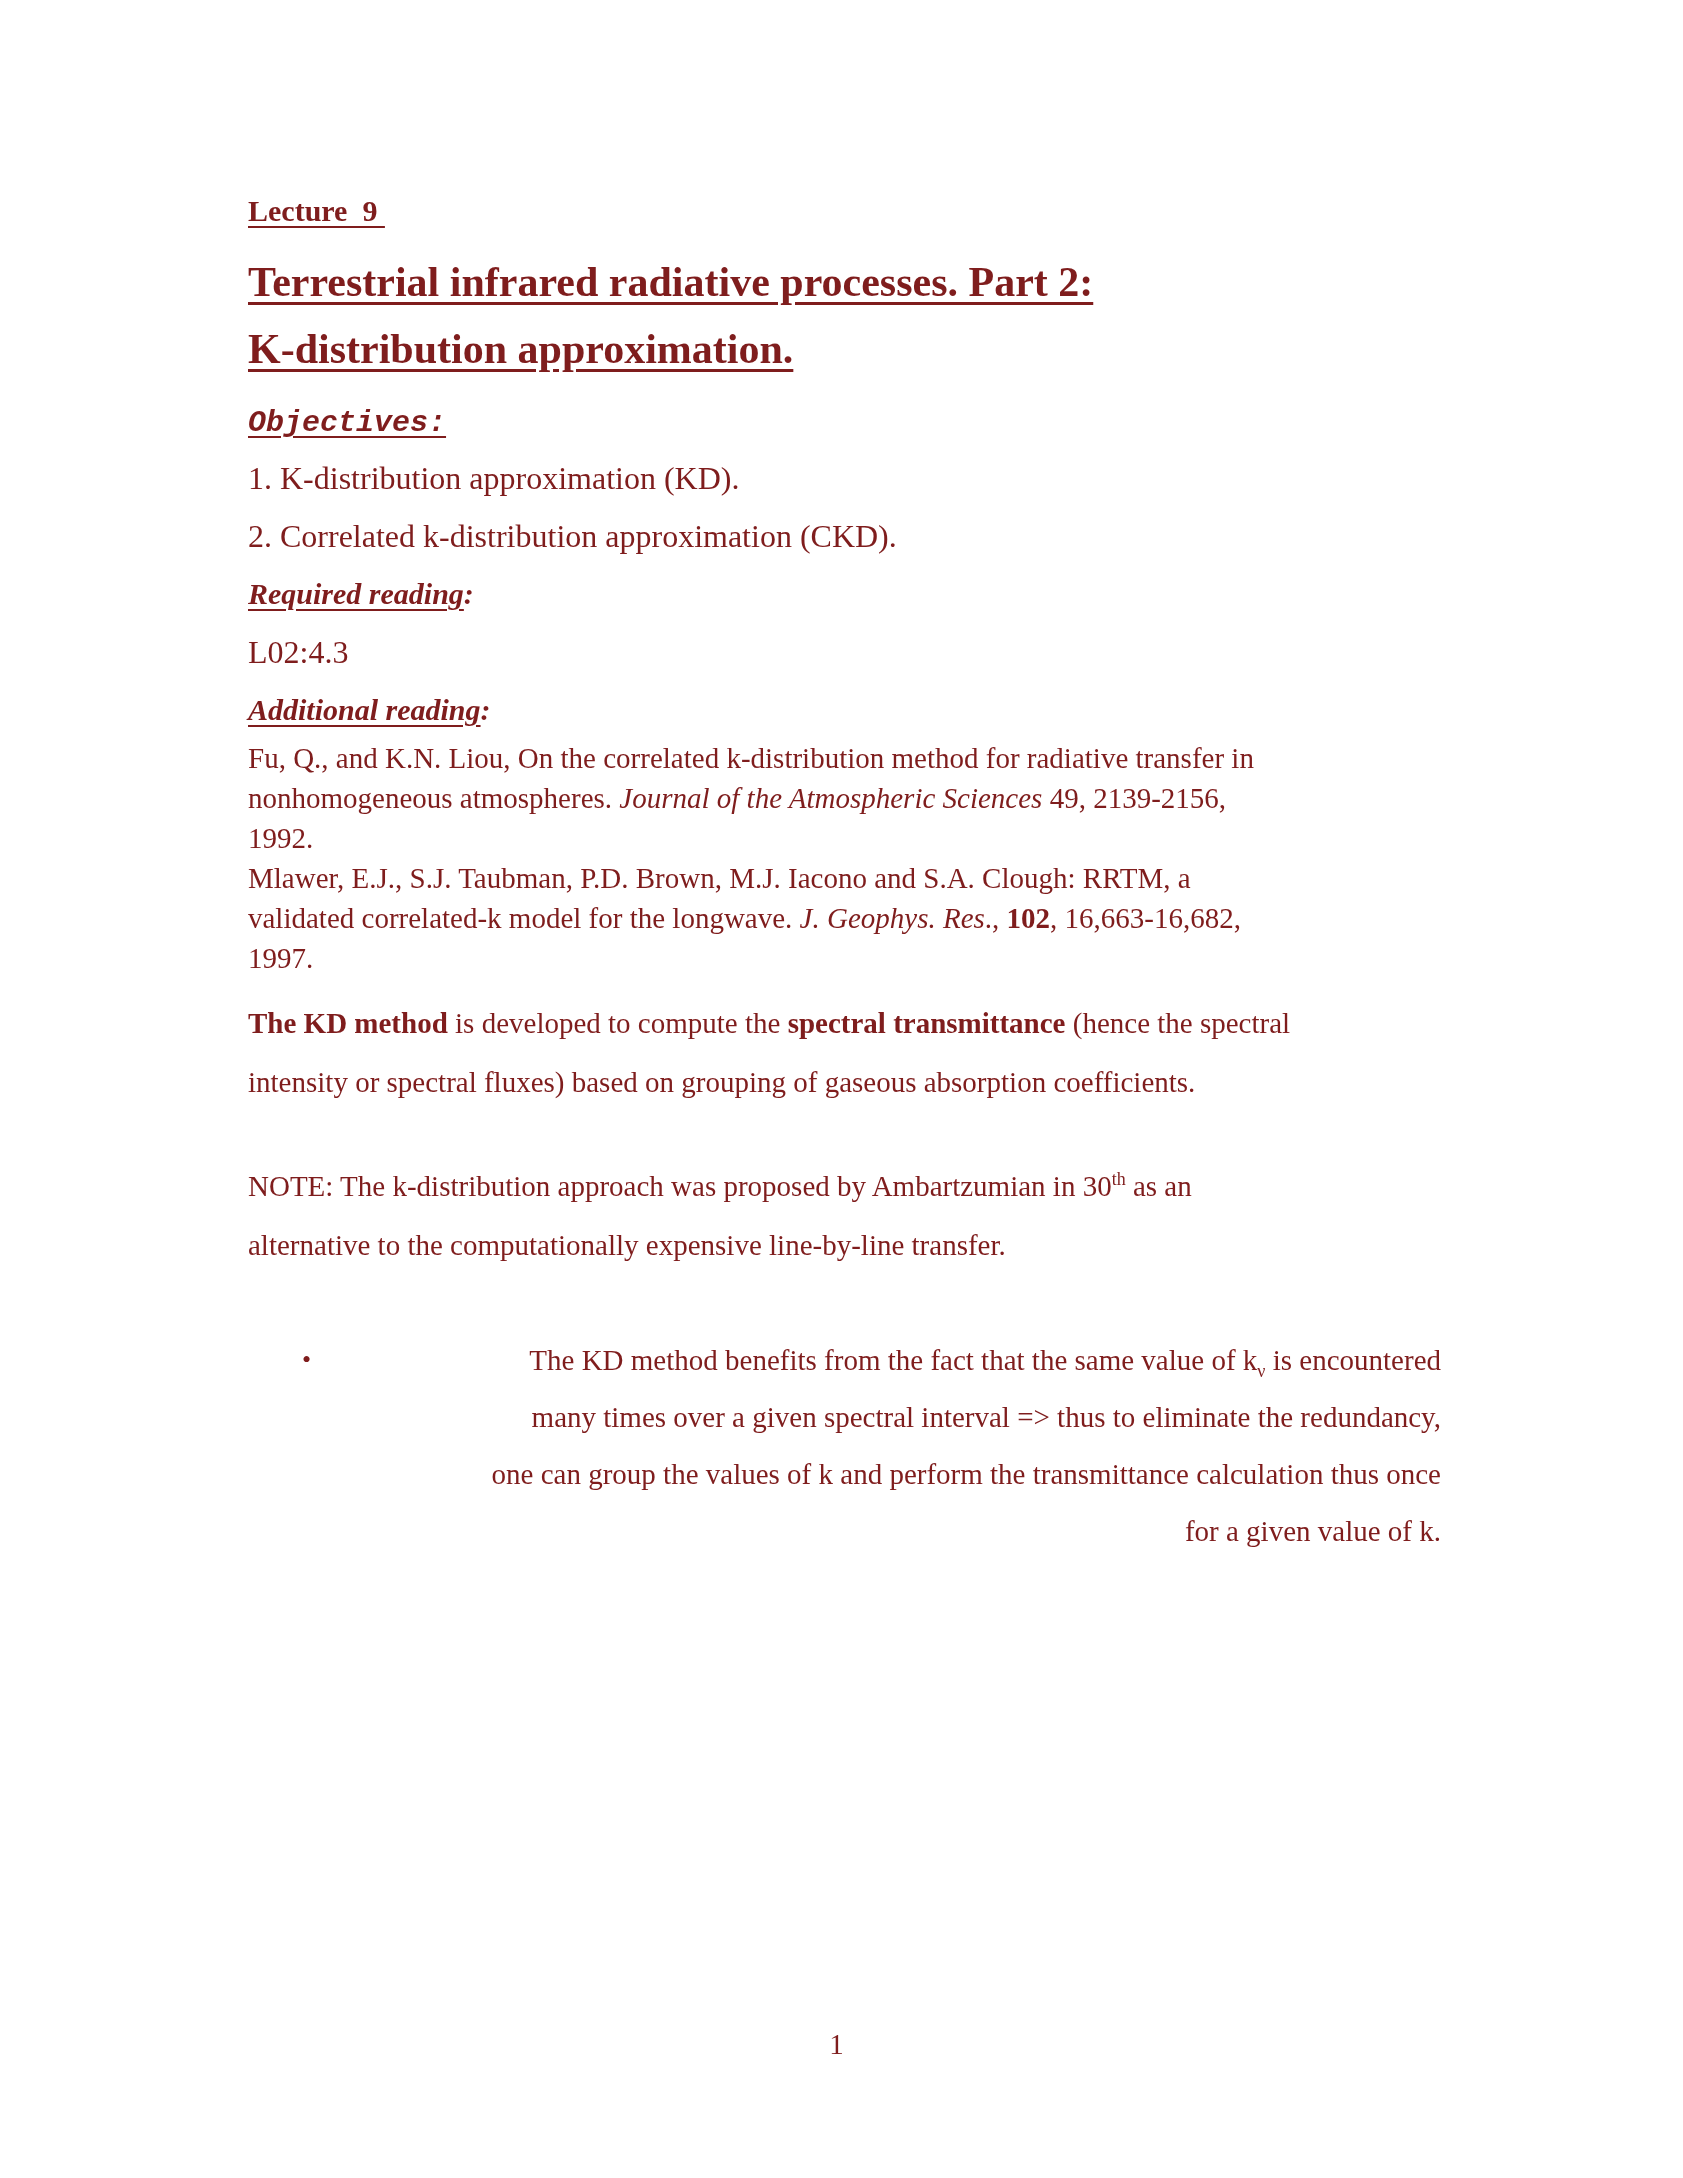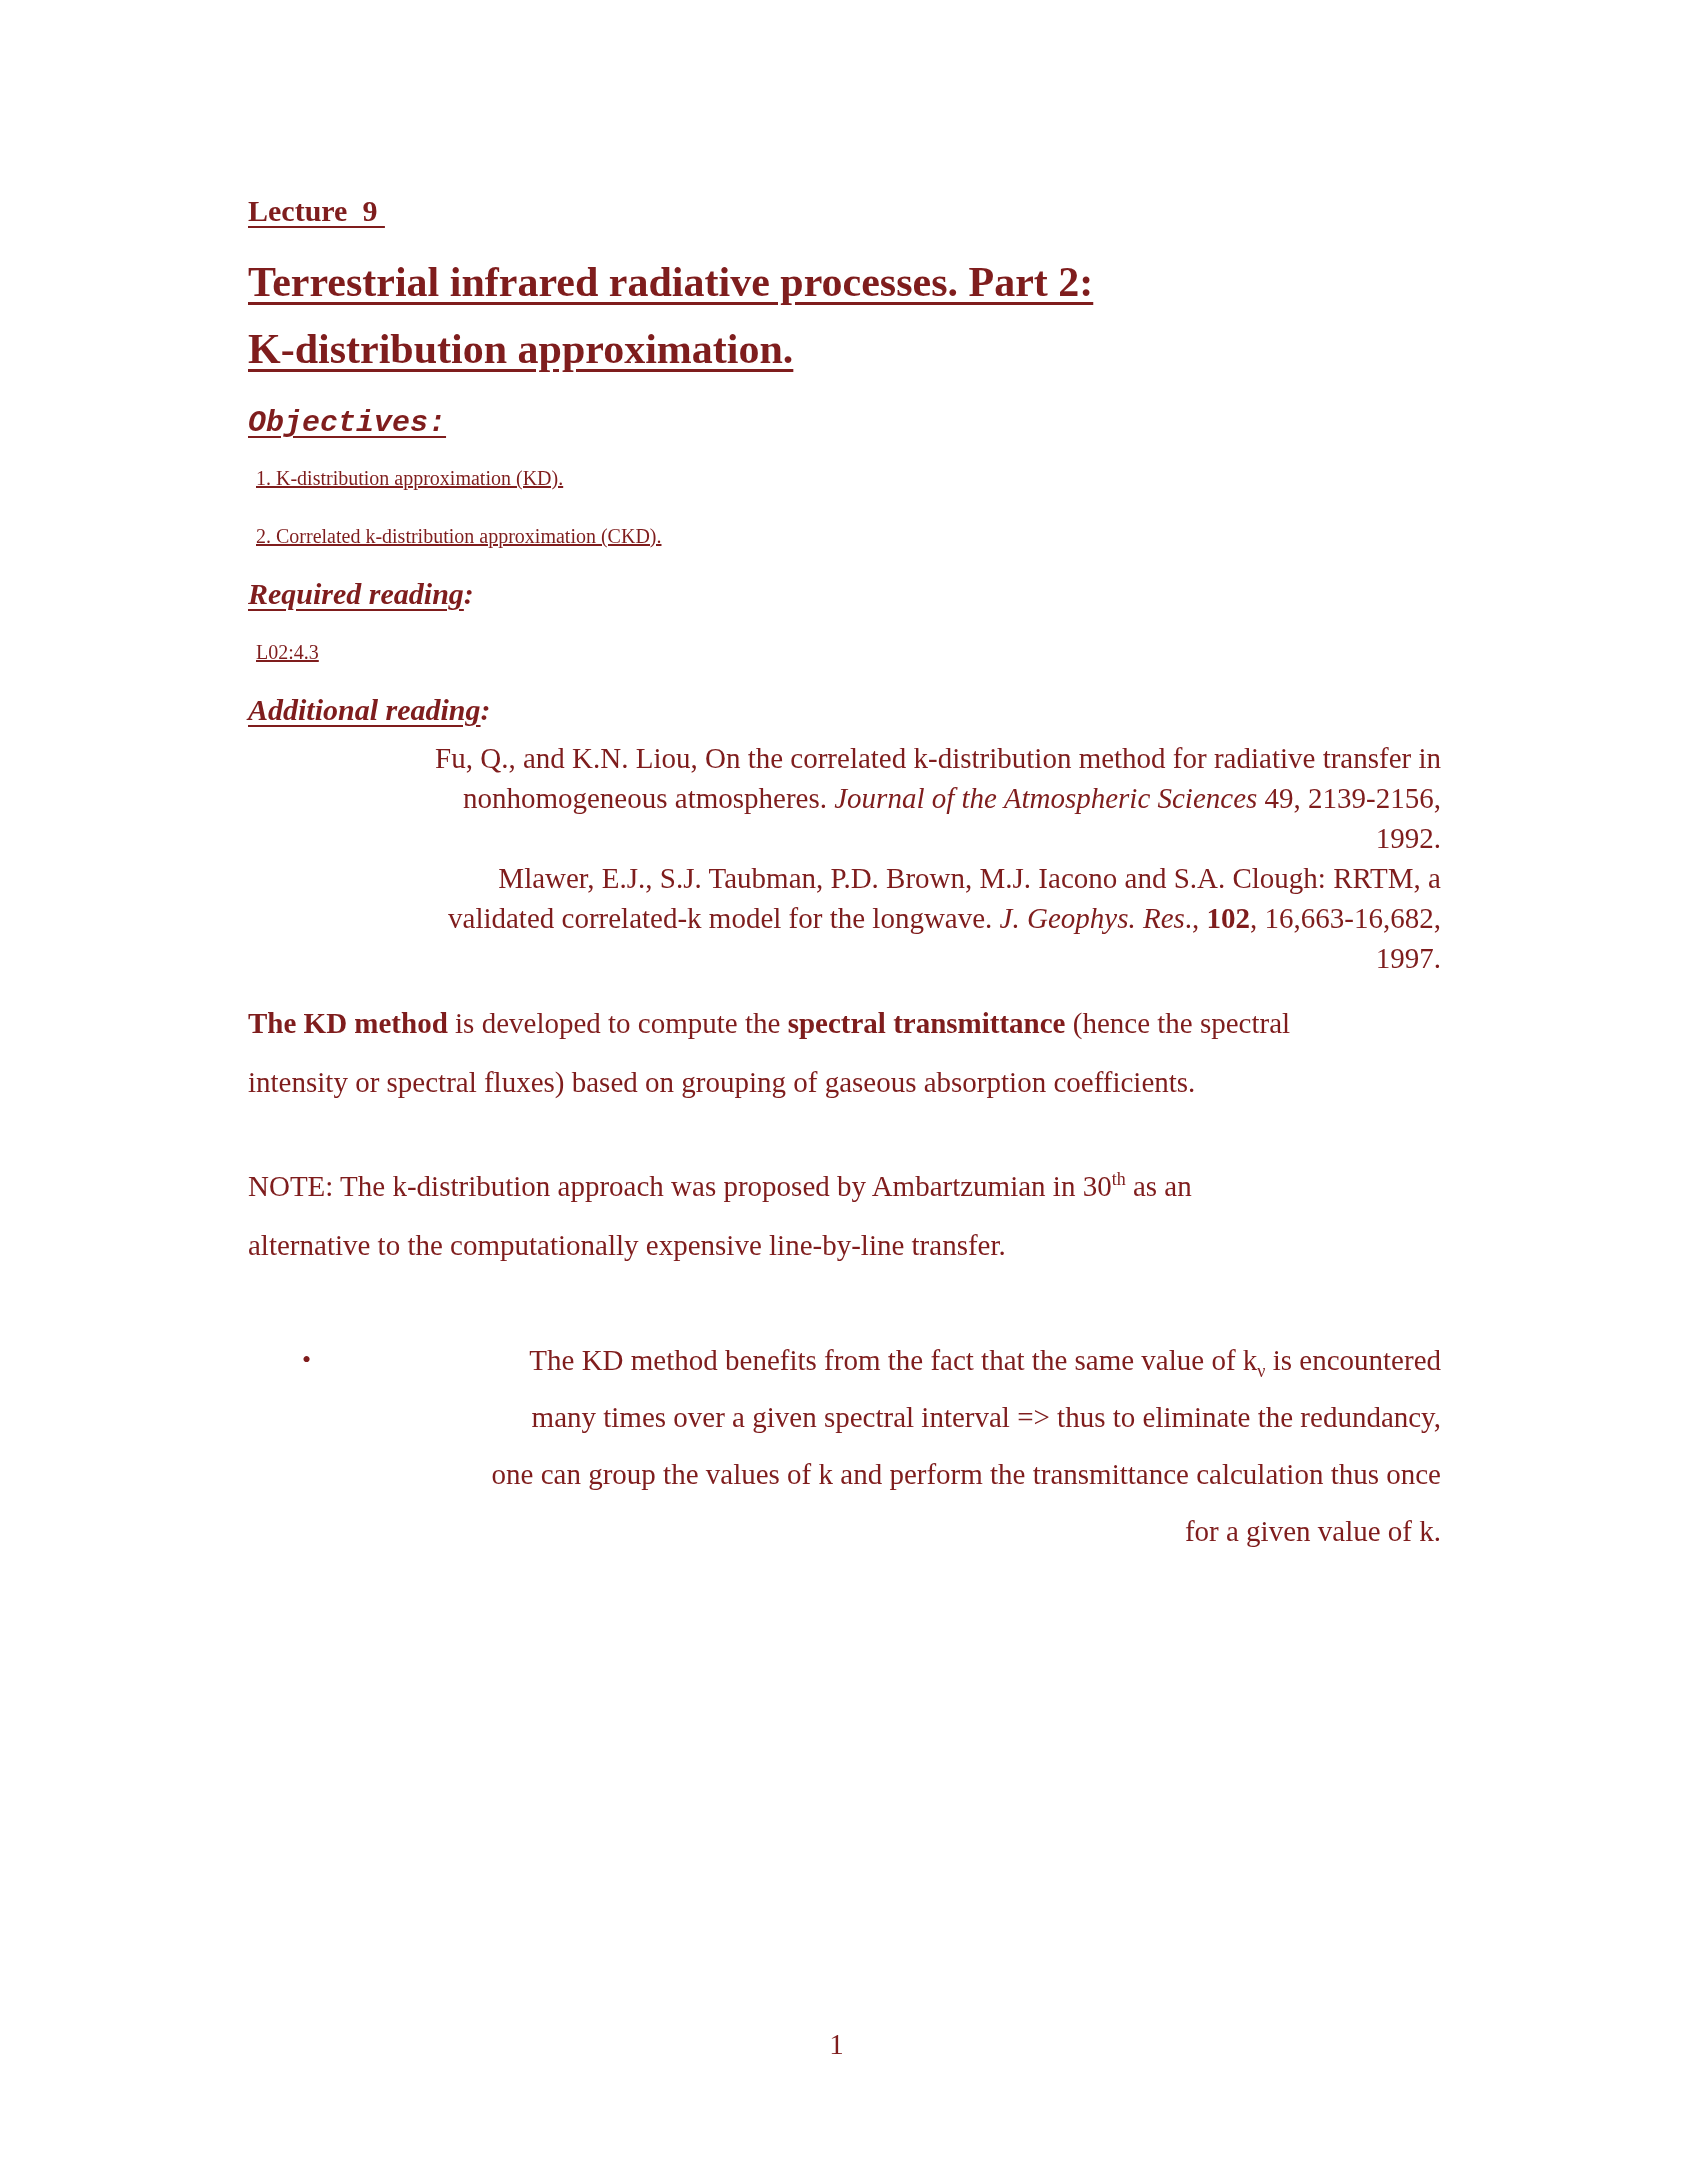--- a/index.html
+++ b/index.html
@@ -33,28 +33,28 @@
   .h-title.t2 { margin-top: 17px; }
 
   .h-sub {
     font-size: 30px; line-height: 38px; font-weight: bold; font-style: italic;
     margin-top: 20px;
   }
   .h-sub.first { margin-top: 30px; font-family: Liberation Mono, monospace; }
   .h-sub .colon { text-decoration: none; }
 
   .body-line {
-    font-size: 20px; line-height: 38px; margin: 20px 0 0 8px; text-decoration: underline;
+    font-size: 32px; line-height: 38px; margin: 20px 0 0 0;
   }
   .body-line.tight { margin-top: 17px; }
 
   .refs {
     font-size: 29px; line-height: 40px; margin-top: 9px;
   }
-  .ref-line { display: block; text-align: right; }
+  .ref-line { display: block; }
 
   .h-section {
     font-size: 30px; line-height: 38px; font-weight: bold;
     margin-top: 245px;
   }
 
   .para { font-size: 29px; line-height: 59px; }
   .para.kd   { margin-top: 16px; }
   .para.note { margin-top: 45px; }
   .para .line { display: block; }

